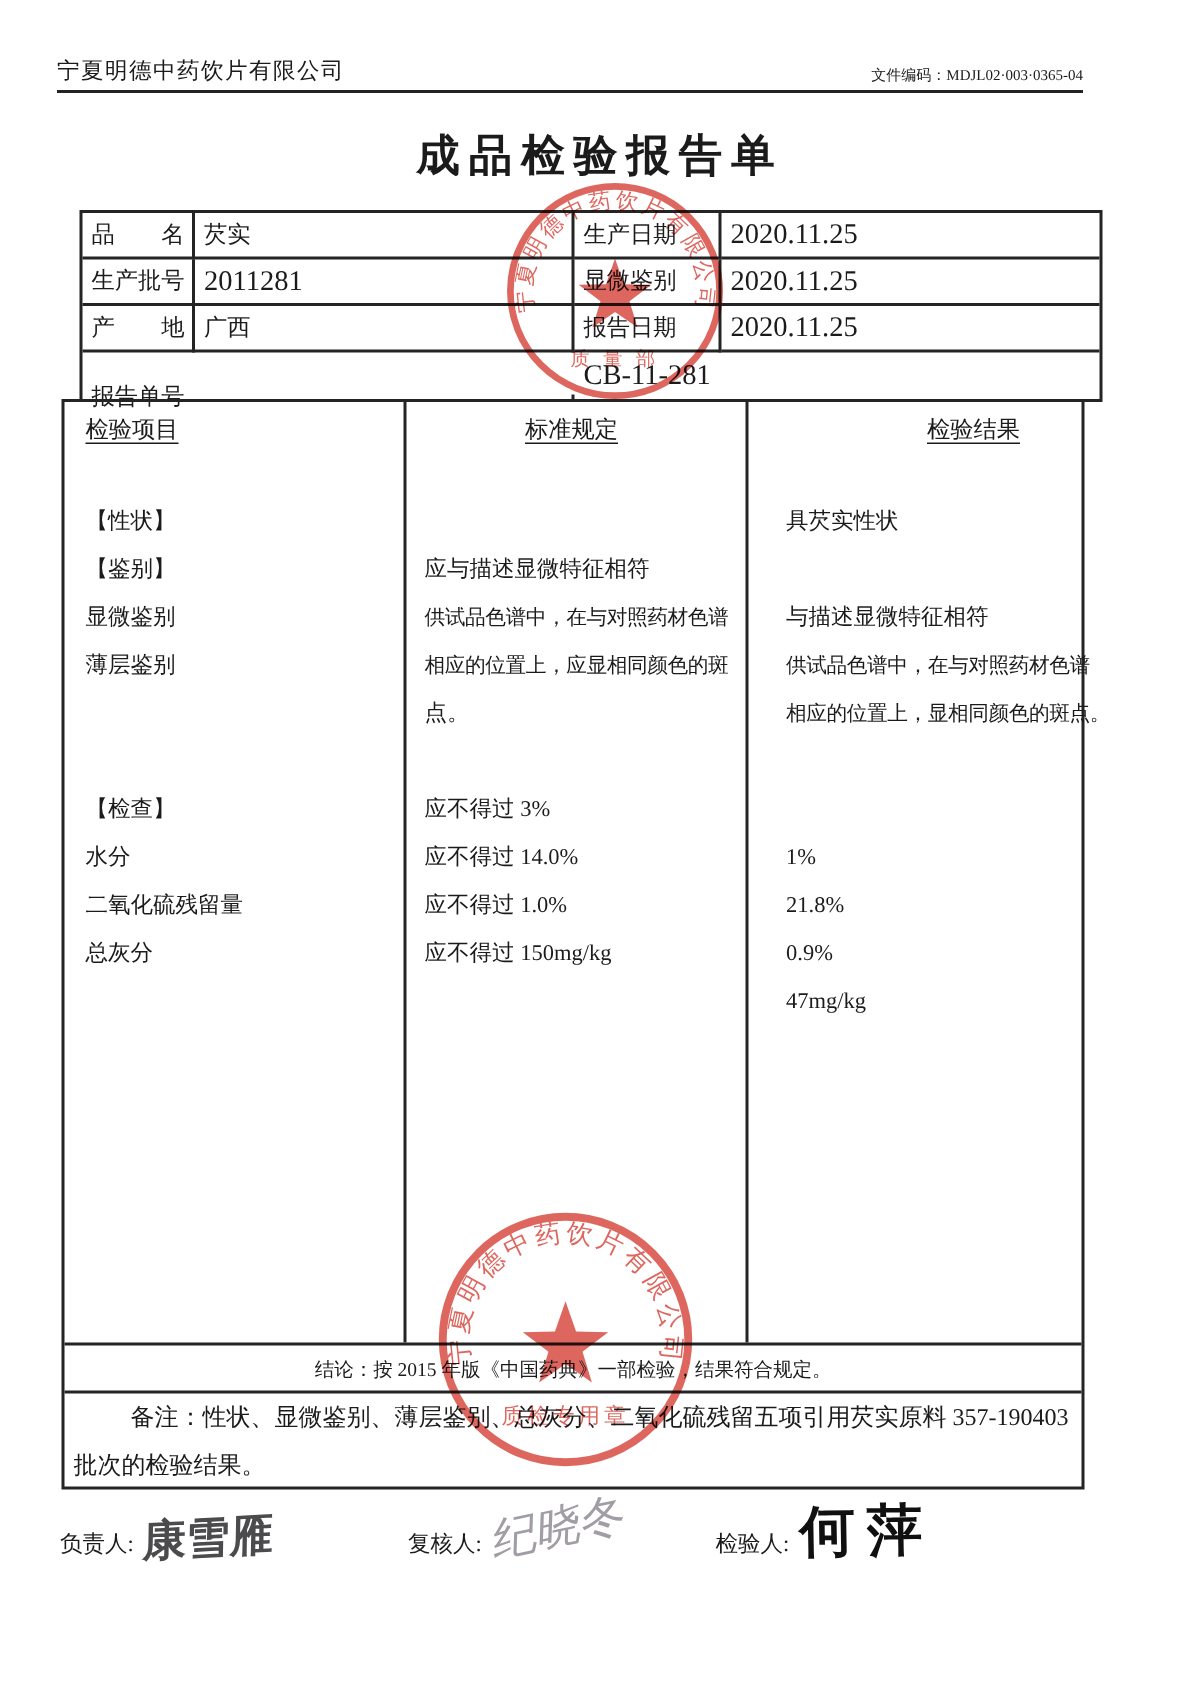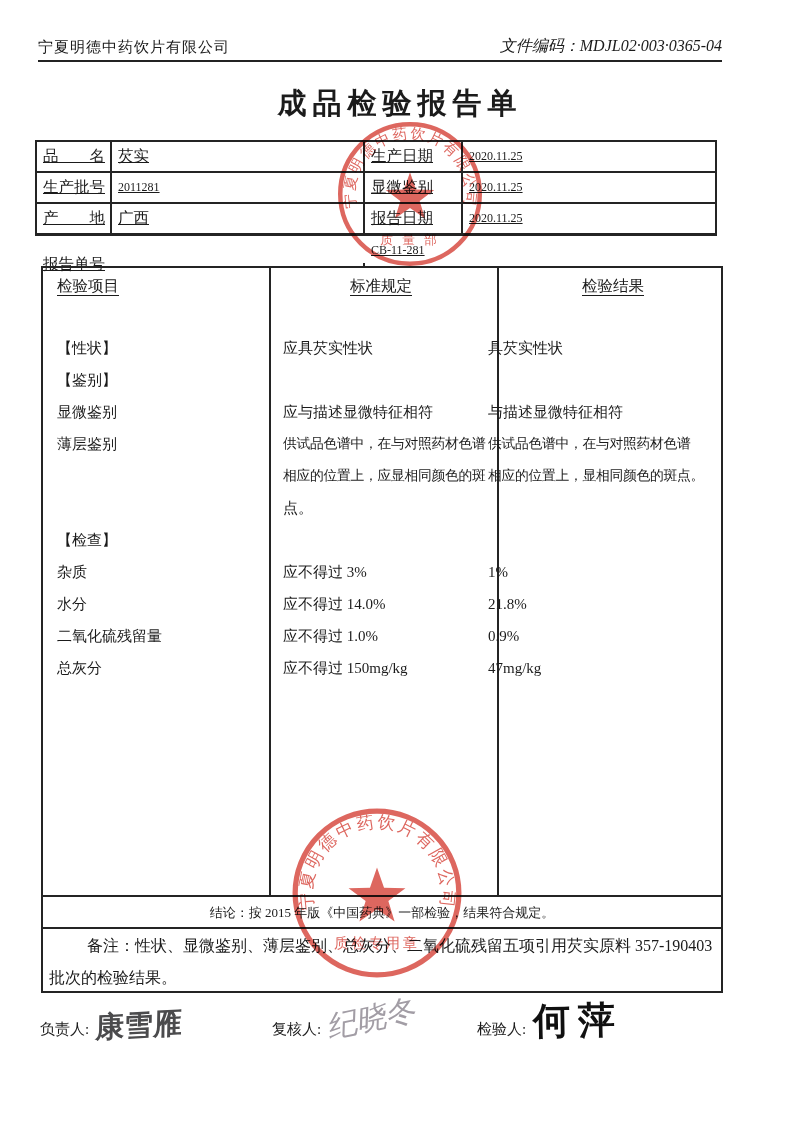--- a/index.html
+++ b/index.html
@@ -5,37 +5,37 @@
   * { margin:0; padding:0; box-sizing:border-box; }
   html,body { background:#ffffff; }
   body { font-family:"Liberation Serif","DejaVu Serif",serif; color:#1b1b1b; }
   .sheet { position:relative; width:800px; height:1131px; background:#fff; overflow:hidden; }
 
   
   .hdr { position:absolute; left:38px; top:38px; width:684px; height:24px;
          display:flex; justify-content:space-between; align-items:flex-end;
          border-bottom:2px solid #232323; padding-bottom:3px; }
   .hdr .co { font-size:15px; letter-spacing:1px; }
-  .hdr .code { font-size:16px;font-style:italic; }
+  .hdr .code { font-size:10px; }
 
   .title { position:absolute; left:0; top:84px; width:100%; text-align:center;
            font-size:29px; font-weight:bold; letter-spacing:6px; }
 
   
-  .info-tbl { position:absolute; left:35px; top:140px; width:682px; height:96px;
+  .info-tbl { position:absolute; left:53px; top:140px; width:682px; height:128px;
               border:2px solid #242424; display:grid;
               grid-template-columns:75px 253px 98px 252px;
-              grid-auto-rows:31px; font-size:15.5px;text-decoration:underline; }
+              grid-auto-rows:31px; font-size:15.5px; }
   .info-tbl .cell { border-right:2px solid #242424; border-bottom:2px solid #242424;
                     display:flex; align-items:center; padding:0 6px; white-space:nowrap; overflow:visible; }
   .info-tbl .cell.lastc { border-right:none; }
   .info-tbl .cell.lastr { border-bottom:none; }
   .info-tbl .span2a { grid-column:1 / 3;margin-top:28px; }
   .info-tbl .span2b { grid-column:3 / 5; }
-  .info-tbl .val { font-size:12px; }
+  .info-tbl .val { font-size:19px; }
 
   
   .main-tbl { position:absolute; left:41px; top:266px; width:682px; height:727px;
               border:2px solid #242424; font-size:15px; }
   .mt-divider { position:absolute; top:0; height:627px; width:0; border-left:2px solid #242424; }
   .mt-col { position:absolute; top:0; height:627px; overflow:hidden; }
   .mt-head { position:absolute; top:8px; left:0; width:100%; font-size:15.5px;
              text-decoration:underline; text-underline-offset:4px; }
   .mt-col .rows { position:absolute; top:64px; left:0; width:100%; }
   .mt-line { height:32px; line-height:32px; white-space:nowrap; }
@@ -109,43 +109,41 @@
     <div class="mt-col c1" style="left:0; width:258px">
       <div class="mt-head">检验项目</div>
       <div class="rows">
           <div class="mt-line">【性状】</div>
           <div class="mt-line">【鉴别】</div>
           <div class="mt-line">显微鉴别</div>
           <div class="mt-line">薄层鉴别</div>
           <div class="mt-line"></div>
           <div class="mt-line"></div>
           <div class="mt-line">【检查】</div>
-          <div class="mt-line">杂质</div>
           <div class="mt-line">水分</div>
           <div class="mt-line">二氧化硫残留量</div>
           <div class="mt-line">总灰分</div>
         </div>
     </div>
     <div class="mt-col c2" style="left:228px; width:220px">
       <div class="mt-head">标准规定</div>
       <div class="rows">
-          <div class="mt-line">应具芡实性状</div>
           <div class="mt-line"></div>
           <div class="mt-line">应与描述显微特征相符</div>
           <div class="mt-line fit">供试品色谱中，在与对照药材色谱</div>
           <div class="mt-line fit">相应的位置上，应显相同颜色的斑</div>
           <div class="mt-line">点。</div>
           <div class="mt-line"></div>
           <div class="mt-line">应不得过 3%</div>
           <div class="mt-line">应不得过 14.0%</div>
           <div class="mt-line">应不得过 1.0%</div>
           <div class="mt-line">应不得过 150mg/kg</div>
         </div>
     </div>
-    <div class="mt-col c3" style="left:436px; width:268px">
+    <div class="mt-col c3" style="left:472px; width:268px">
       <div class="mt-head">检验结果</div>
       <div class="rows">
           <div class="mt-line">具芡实性状</div>
           <div class="mt-line"></div>
           <div class="mt-line">与描述显微特征相符</div>
           <div class="mt-line fit">供试品色谱中，在与对照药材色谱</div>
           <div class="mt-line fit">相应的位置上，显相同颜色的斑点。</div>
           <div class="mt-line"></div>
           <div class="mt-line"></div>
           <div class="mt-line">1%</div>

